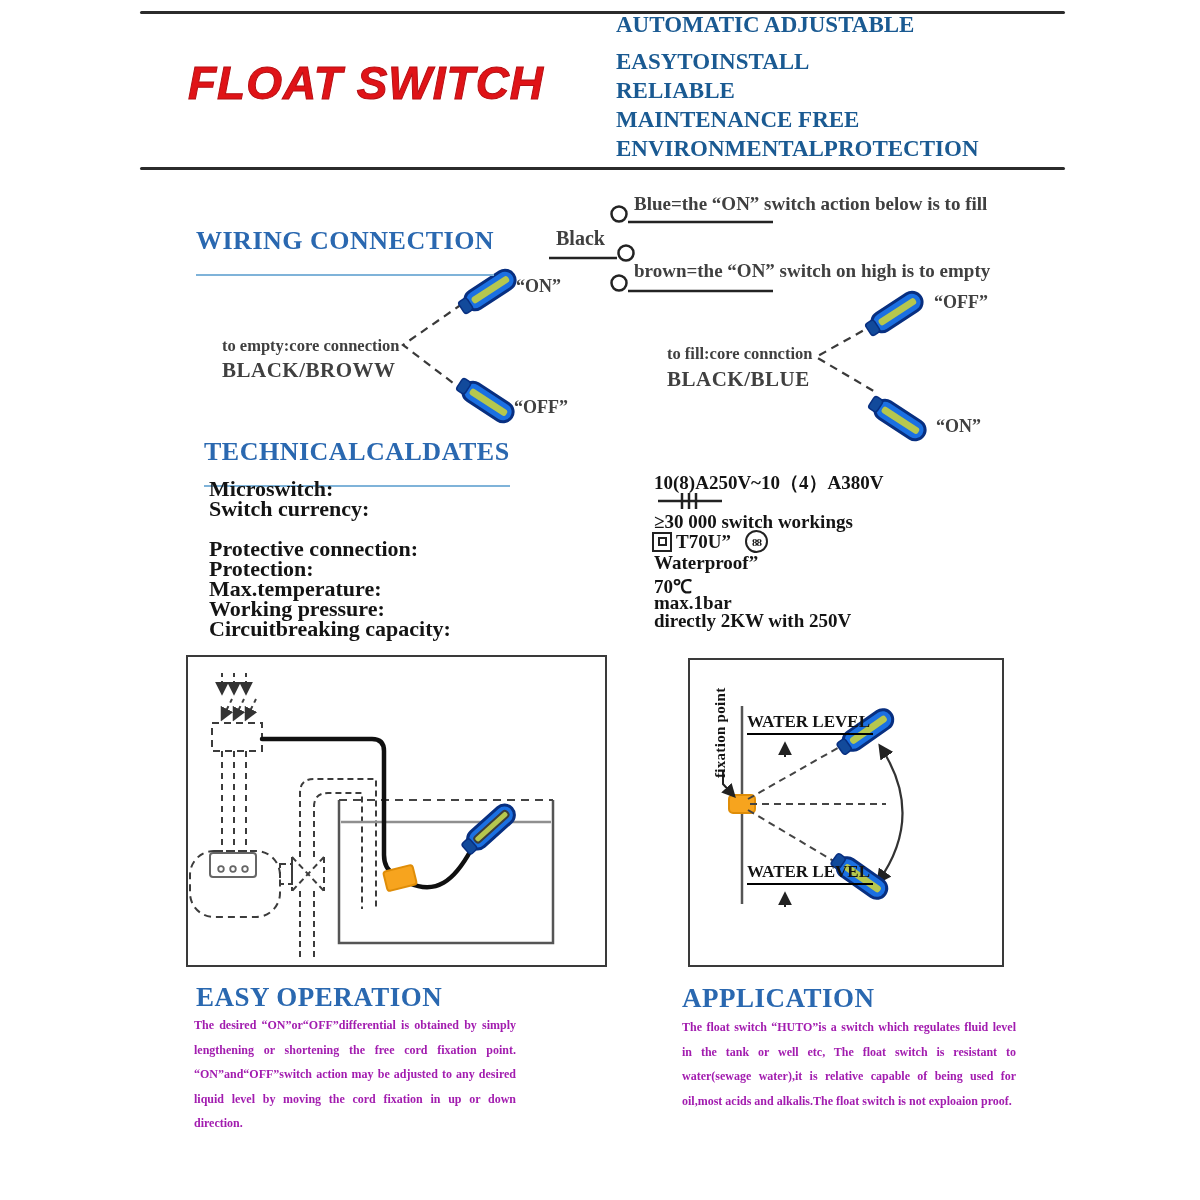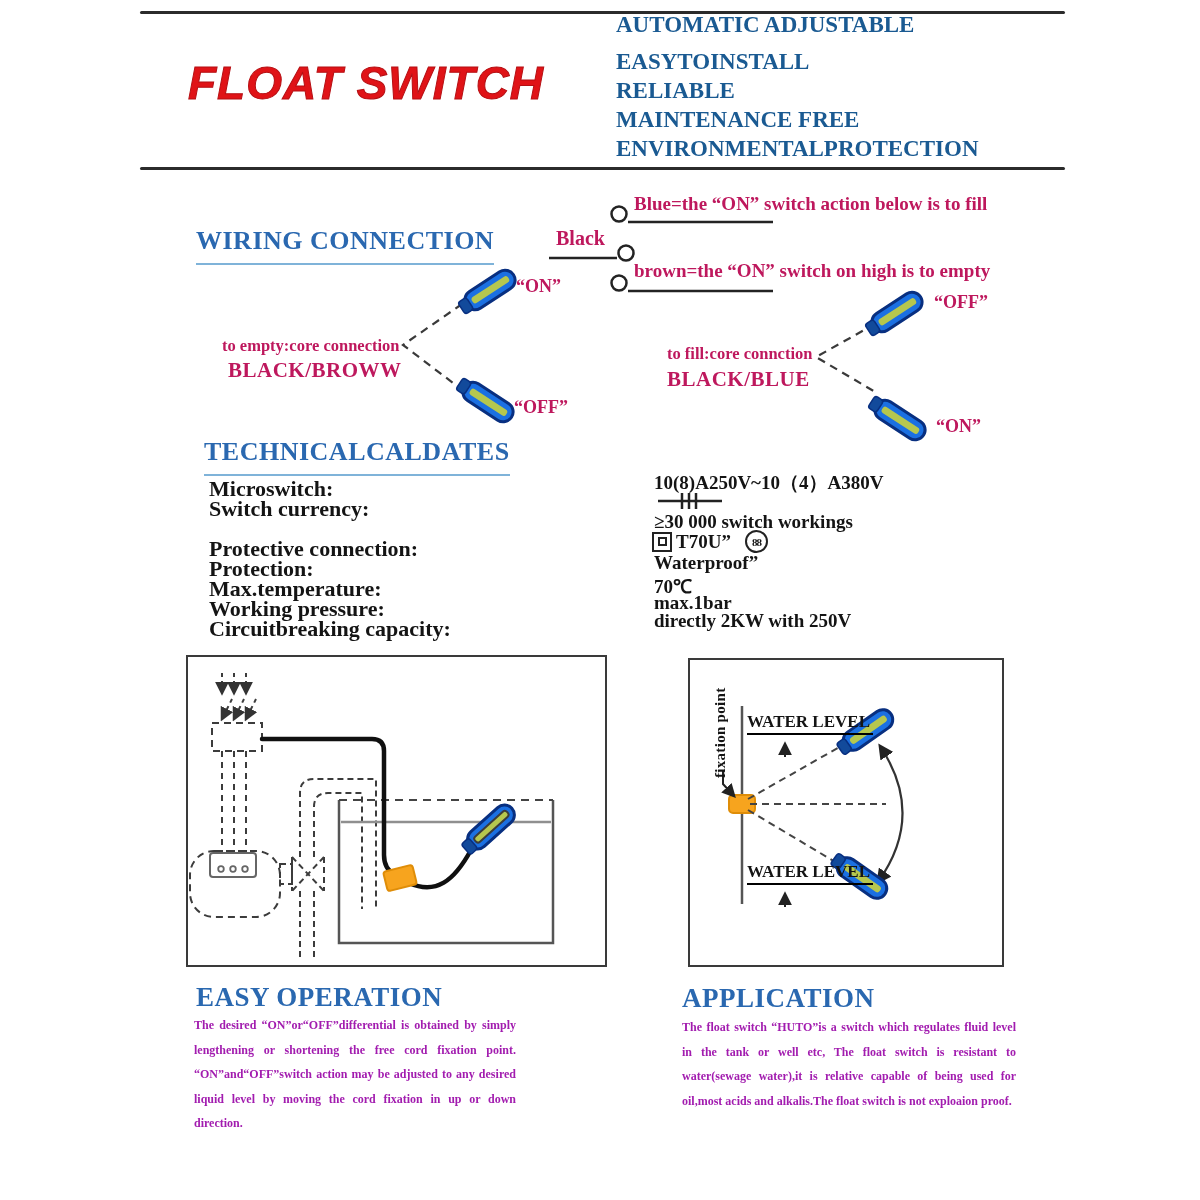--- a/index.html
+++ b/index.html
@@ -1,26 +1,26 @@
 <!DOCTYPE html>
 <html><head>
 <meta charset="utf-8">
 <style>
   html,body { margin:0; padding:0; background:#ffffff; }
   .page { position:relative; width:1200px; height:1200px; background:#fff; overflow:hidden;
           font-family:"Liberation Serif", serif; color:#141414; }
   .abs { position:absolute; }
-  .t { position:absolute; font-weight:bold; white-space:nowrap; color:#be185d; }
+  .t { position:absolute; font-weight:bold; white-space:nowrap; color:#404040; }
   .rule { position:absolute; left:140px; width:925px; height:3px; background:#2b2b2b; border-radius:2px; }
   .title { position:absolute; left:188px; top:56px; font-family:"Liberation Sans", sans-serif;
            font-style:italic; font-weight:900; font-size:46px; letter-spacing:1px; color:#e01317;
            -webkit-text-stroke:1px #b50f13; white-space:nowrap; }
   .feature { position:absolute; left:616px; font-size:23px; font-weight:bold; color:#1a5a92; white-space:nowrap; }
   .sec-h { position:absolute; font-size:26px; font-weight:bold; color:#2a68b0; letter-spacing:0.5px; white-space:nowrap; }
-  .und { border-bottom:2.5px solid #7fb3d9; padding-bottom:7px; }
+  .und { border-bottom:2.5px solid #7fb3d9; padding-bottom:18px; }
   .para { position:absolute; font-size:12px; font-weight:bold; line-height:24.6px; text-align:justify; color:#a21caf; }
   .box { position:absolute; border:2.5px solid #3a3a3a; background:#fff; }
   .speclab { position:absolute; left:209px; font-size:22px; font-weight:bold; white-space:nowrap; }
   .specval { position:absolute; left:654px; font-size:19px; font-weight:bold; white-space:nowrap; }
   .sq-outer { display:inline-flex; align-items:center; justify-content:center; width:16px; height:16px;
               border:2.5px solid #222; margin-right:4px; }
   .sq-inner { width:5px; height:5px; border:2px solid #222; }
   .cert { display:inline-flex; align-items:center; justify-content:center; width:19px; height:19px;
           border:2.5px solid #222; border-radius:50%; font-size:11px; font-weight:bold; letter-spacing:-1px;
           margin-left:14px; }
@@ -72,21 +72,21 @@
   </svg>
 
   <div class="sec-h und" style="left:196px; top:226px;">WIRING CONNECTION</div>
   <div class="t" style="left:634px; top:193px; font-size:19px;">Blue=the “ON” switch action below is to fill</div>
   <div class="t" style="left:556px; top:227px; font-size:20px;">Black</div>
   <div class="t" style="left:634px; top:260px; font-size:19px;">brown=the “ON” switch on high is to empty</div>
 
   <div class="t" style="left:516px; top:276px; font-size:18px;">“ON”</div>
   <div class="t" style="left:514px; top:397px; font-size:18px;">“OFF”</div>
   <div class="t" style="left:222px; top:336px; font-size:16.5px;">to empty:core connection</div>
-  <div class="t" style="left:222px; top:358px; font-size:21px; letter-spacing:0.5px;margin-left:6px;">BLACK/BROWW</div>
+  <div class="t" style="left:222px; top:358px; font-size:21px; letter-spacing:0.5px;">BLACK/BROWW</div>
 
   <div class="t" style="left:934px; top:292px; font-size:18px;">“OFF”</div>
   <div class="t" style="left:936px; top:416px; font-size:18px;">“ON”</div>
   <div class="t" style="left:667px; top:344px; font-size:16.5px;">to fill:core connction</div>
   <div class="t" style="left:667px; top:367px; font-size:21px; letter-spacing:0.5px;">BLACK/BLUE</div>
 
   <div class="sec-h und" style="left:204px; top:437px;">TECHNICALCALDATES</div>
 
   <div class="speclab" style="top:476px;">Microswitch:</div>
   <div class="speclab" style="top:496px;">Switch currency:</div>

